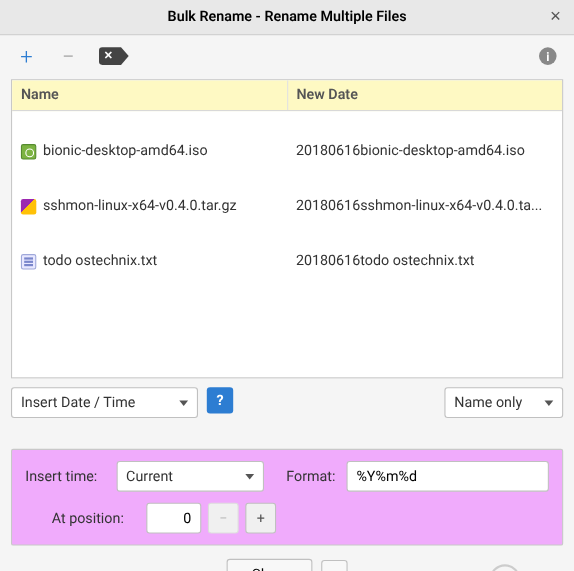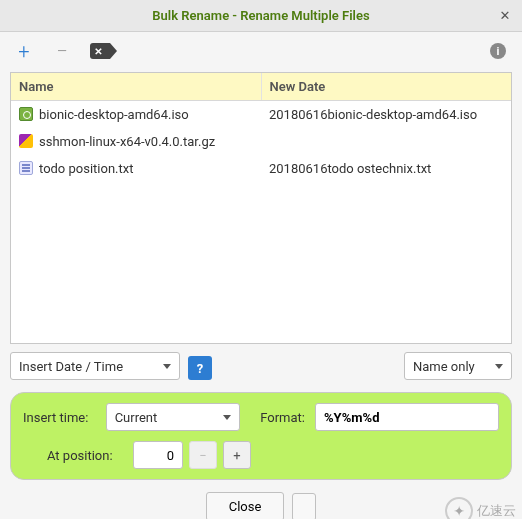--- a/index.html
+++ b/index.html
@@ -1,53 +1,53 @@
 <!DOCTYPE html>
 <html><head>
 <meta charset="utf-8">
 <style>
   * { box-sizing: border-box; margin: 0; padding: 0; font-family: -apple-system, "Segoe UI", Roboto, "Helvetica Neue", Arial, sans-serif; font-size: 13px; }
   body { background: #f5f5f5; width: 522px; height: 519px; overflow: hidden; color: #333; }
 
   .titlebar { display: flex; align-items: center; justify-content: center; height: 32px; background: #e8e8e8; border-bottom: 1px solid #d0d0d0; position: relative; }
-  .titlebar .title { font-weight: 600; color: #4d7c0f; }
+  .titlebar .title { font-weight: 600; color: #000000; }
   .titlebar .close { position: absolute; right: 8px; top: 6px; width: 18px; height: 18px; display: flex; align-items: center; justify-content: center; color: #555; cursor: pointer; font-size: 14px; }
 
   .toolbar { display: flex; align-items: center; height: 38px; padding: 0 14px; gap: 18px; }
   .toolbar .tool { width: 20px; height: 20px; display: flex; align-items: center; justify-content: center; cursor: pointer; }
   .toolbar .spacer { flex: 1; }
   .plus-icon { color: #2d7dd2; font-size: 20px; font-weight: 300; line-height: 1; }
   .minus-icon { color: #999; font-size: 20px; font-weight: 300; line-height: 1; }
   .clear-tag { width: 22px; height: 16px; background: #444; border-radius: 3px 0 0 3px; position: relative; display: flex; align-items: center; justify-content: center; }
   .clear-tag::after { content: ""; position: absolute; right: -7px; top: 0; border-top: 8px solid transparent; border-bottom: 8px solid transparent; border-left: 7px solid #444; }
   .clear-tag .x { color: #fff; font-size: 10px; font-weight: bold; margin-left: -3px; }
   .info-icon { width: 16px; height: 16px; border-radius: 50%; background: #888; color: #fff; font-size: 11px; font-weight: bold; display: flex; align-items: center; justify-content: center; }
 
   .table-wrap { margin: 2px 10px 8px 10px; border: 1px solid #c8c8c8; background: #fff; height: 272px; overflow: hidden; }
   .thead { display: flex; border-bottom: 1px solid #d8d8d8; background: #fef9c3; }
   .thead .th { flex: 1; padding: 6px 8px; font-weight: 600; color: #555; border-right: 1px solid #e2e2e2; }
   .thead .th:last-child { border-right: none; }
   .tbody .tr { display: flex; padding: 4px 0; }
-  .tbody .td { flex: 1; padding: 2px 8px; color: #333; white-space: nowrap; overflow: hidden; text-overflow: ellipsis; display: flex; align-items: flex-start; gap: 6px; }
+  .tbody .td { flex: 1; padding: 2px 8px; color: #333; white-space: nowrap; overflow: hidden; text-overflow: ellipsis; display: flex; align-items: flex-end; gap: 6px; margin-top: 23px; }
   .ficon { width: 14px; height: 14px; flex: 0 0 14px; border-radius: 2px; display: inline-block; }
   .ic-iso { background: #7cb342; border: 1px solid #558b2f; position: relative; }
   .ic-iso::after { content: ""; position: absolute; left: 3px; top: 3px; width: 6px; height: 6px; border-radius: 50%; border: 1px solid #fff; }
   .ic-tar { background: linear-gradient(135deg, #9c27b0 0%, #9c27b0 45%, #ffc107 45%, #ffc107 100%); }
   .ic-txt { background: #e8e8ff; border: 1px solid #9fa8da; position: relative; }
   .ic-txt::before { content: ""; position: absolute; left: 2px; top: 2px; right: 2px; height: 2px; background: #7986cb; box-shadow: 0 3px 0 #7986cb, 0 6px 0 #7986cb; }
 
   .bottom { padding: 0 10px; }
-  .mode-row { display: flex; align-items: flex-end; gap: 8px; margin-bottom: 12px; }
+  .mode-row { display: flex; align-items: flex-start; gap: 8px; margin-bottom: 28px; }
   .select-btn { display: inline-flex; align-items: center; justify-content: space-between; border: 1px solid #c0c0c0; background: #fff; border-radius: 3px; padding: 5px 8px; height: 28px; cursor: pointer; }
   .select-btn .caret { margin-left: 8px; }
   .caret { width: 0; height: 0; border-left: 4px solid transparent; border-right: 4px solid transparent; border-top: 5px solid #555; display: inline-block; }
   .help-btn { width: 24px; height: 24px; background: #2d7dd2; color: #fff; border-radius: 3px; display: flex; align-items: center; justify-content: center; font-weight: bold; font-size: 14px; }
   .flex-spacer { flex: 1; }
 
-  .params-box { border: 1px solid #c8c8c8; border-radius: 14px; padding: 10px 12px; background: #bef264; }
+  .params-box { border: 1px solid #c8c8c8; border-radius: 2px; padding: 10px 12px; background: #f0abfc; }
   .param-row { display: flex; align-items: center; gap: 10px; margin-bottom: 10px; }
   .param-row:last-child { margin-bottom: 0; margin-left: 24px; }
   .param-row .label { width: 76px; color: #333; }
   .text-input { border: 1px solid #c0c0c0; border-radius: 3px; background: #fff; padding: 5px 8px; height: 28px; }
   .text-input.num { width: 50px; text-align: right; }
   .stepper-group { display: flex; align-items: center; gap: 6px; }
   .step-btn { width: 28px; height: 28px; border: 1px solid #c0c0c0; background: #f0f0f0; border-radius: 3px; display: flex; align-items: center; justify-content: center; cursor: pointer; font-size: 16px; color: #555; }
   .step-btn.minus { color: #bbb; border-color: #ddd; }
 
   .footer { display: flex; align-items: center; justify-content: center; gap: 8px; padding: 12px 10px 10px 10px; position: relative; }
@@ -98,25 +98,28 @@
       </div>
       <div class="td">
           <span>20180616bionic-desktop-amd64.iso</span>
         </div>
     </div>
     <div class="tr">
       <div class="td">
         <span class="ficon ic-tar"></span>
         <span>sshmon-linux-x64-v0.4.0.tar.gz</span>
       </div>
+      <div class="td">
+          <span>20180616sshmon-linux-x64-v0.4.0.ta...</span>
+        </div>
     </div>
     <div class="tr">
       <div class="td">
         <span class="ficon ic-txt"></span>
-        <span>todo position.txt</span>
+        <span>todo ostechnix.txt</span>
       </div>
       <div class="td">
           <span>20180616todo ostechnix.txt</span>
         </div>
     </div>
   </div>
 </div>
 
 <div class="bottom">
   <div class="mode-row">
@@ -135,21 +138,21 @@
   </div>
 
   <div class="params-box">
     <div class="param-row">
       <span class="label">Insert time:</span>
       <div class="select-btn" style="width:140px">
         <span>Current</span>
         <span class="caret"></span>
       </div>
       <span class="label" style="width:auto;margin-left:10px">Format:</span>
-      <input class="text-input" style="flex: 1 1 0%; font-weight: bold;" value="%Y%m%d">
+      <input class="text-input" style="flex: 1 1 0%;" value="%Y%m%d">
     </div>
     <div class="param-row">
       <span class="label">At position:</span>
       <div class="stepper-group">
         <input class="text-input num" value="0" style="">
         <div class="step-btn minus">
           <span>−</span>
         </div>
         <div class="step-btn">
           <span>+</span>

